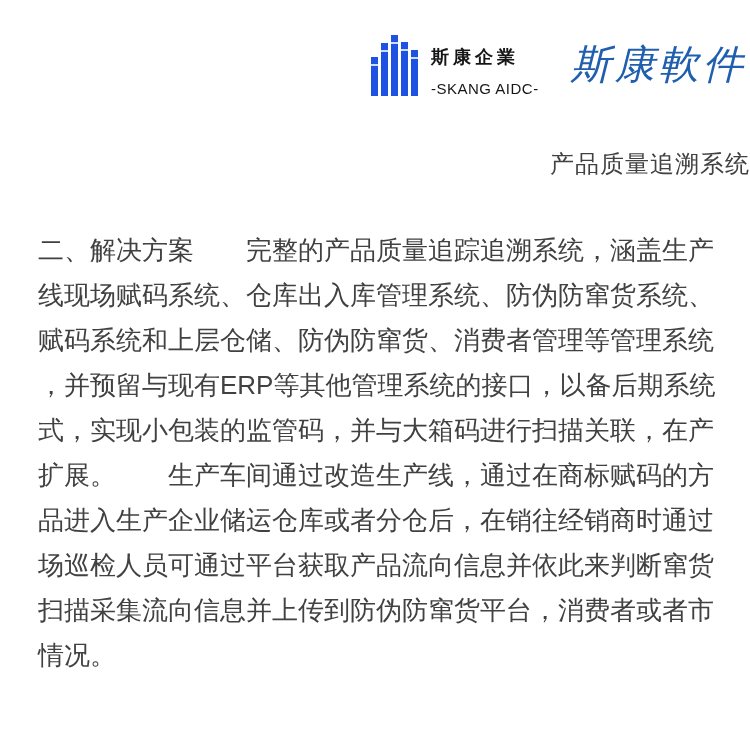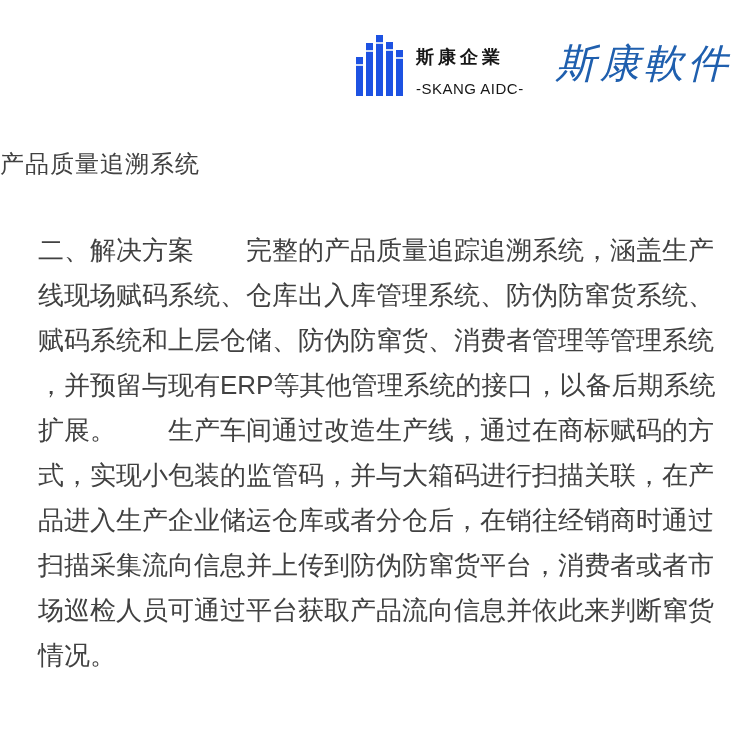--- a/index.html
+++ b/index.html
@@ -13,22 +13,22 @@
   html,body{margin:0;padding:0;}
   body{
     width:750px;height:750px;background:var(--bg-color);
     font-family:"Liberation Sans", sans-serif;
     overflow:hidden;
   }
   .page{position:relative;width:750px;height:750px;background:var(--bg-color);}
 
   
   .letterhead{
-    position:absolute;left:356px;top:33px;
-    display:flex;align-items:flex-start;
+    position:absolute;left:371px;top:33px;
+    display:flex;align-items:center;
   }
   .logo{display:flex;align-items:flex-start;}
   .logo-bars{
     display:flex;align-items:flex-end;
     height:63px;gap:3px;margin-top:0;
   }
   .logo-bar{
     width:7px;
     background:linear-gradient(to bottom,
       var(--bar-color) 0px, var(--bar-color) 7px,
@@ -50,21 +50,21 @@
     font-family:"Liberation Serif", serif;
     font-weight:normal;font-style:italic;
     font-size:40px;letter-spacing:4px;
     color:var(--brand-color);white-space:nowrap;
     line-height:62px;
   }
 
   
   .doc-title{
     position:absolute;top:148px;left:0;width:750px;
-    text-align:left;
+    text-align:right;
     font-size:24px;font-weight:normal;margin:0;
     color:var(--text-color);letter-spacing:1px;
   }
 
   
   .doc-body{
     position:absolute;left:38px;top:228px;width:674px;
     font-size:26px;line-height:45px;color:var(--text-color);
   }
   .text-line{white-space:nowrap;height:45px;}
@@ -91,21 +91,21 @@
     <div class="brand">斯康軟件</div>
   </div>
 
   <h1 class="doc-title">产品质量追溯系统</h1>
 
   <div class="doc-body">
     <div class="text-line">二、解决方案　　完整的产品质量追踪追溯系统，涵盖生产</div>
     <div class="text-line">线现场赋码系统、仓库出入库管理系统、防伪防窜货系统、</div>
     <div class="text-line">赋码系统和上层仓储、防伪防窜货、消费者管理等管理系统</div>
     <div class="text-line">，并预留与现有ERP等其他管理系统的接口，以备后期系统</div>
+    <div class="text-line">式，实现小包装的监管码，并与大箱码进行扫描关联，在产</div>
     <div class="text-line">扩展。　　生产车间通过改造生产线，通过在商标赋码的方</div>
-    <div class="text-line">式，实现小包装的监管码，并与大箱码进行扫描关联，在产</div>
     <div class="text-line">品进入生产企业储运仓库或者分仓后，在销往经销商时通过</div>
+    <div class="text-line">场巡检人员可通过平台获取产品流向信息并依此来判断窜货</div>
     <div class="text-line">扫描采集流向信息并上传到防伪防窜货平台，消费者或者市</div>
-    <div class="text-line">场巡检人员可通过平台获取产品流向信息并依此来判断窜货</div>
     <div class="text-line">情况。</div>
   </div>
 
 </div>
 
 </body></html>

